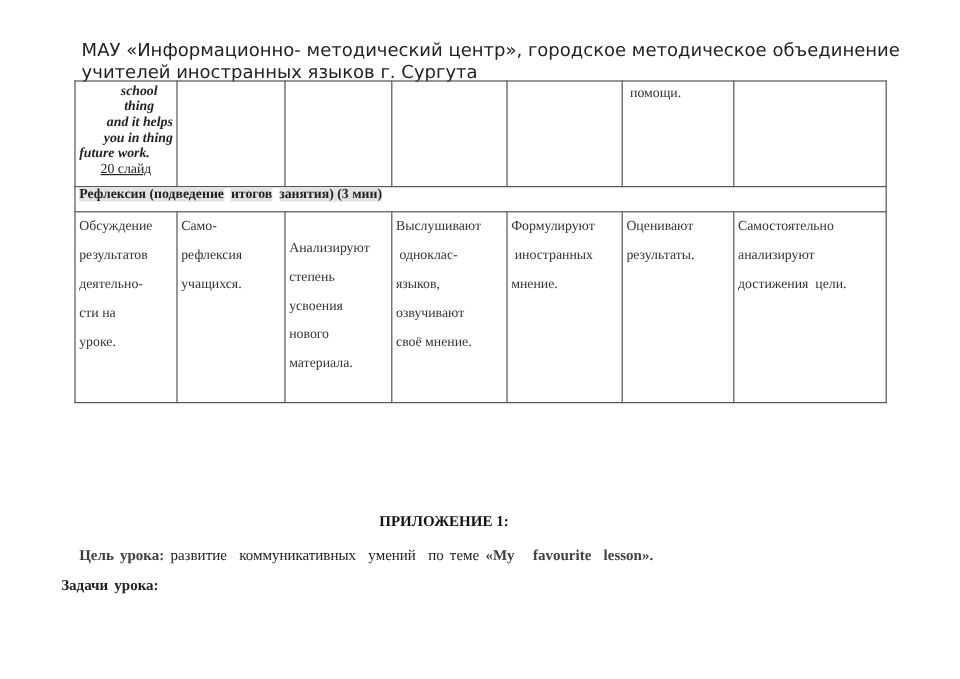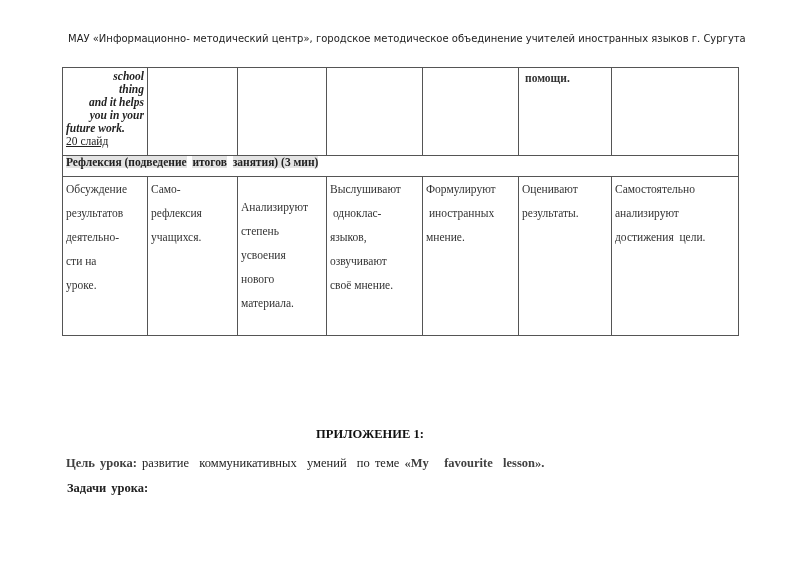--- a/index.html
+++ b/index.html
@@ -1,50 +1,50 @@
 <!DOCTYPE html>
 <html><head>
 <meta charset="utf-8">
 <style>
   html, body { margin: 0; padding: 0; background: #ffffff; }
   body { width: 800px; height: 566px; position: relative; overflow: hidden; color: #111; }
   .header {
     position: absolute; left: 0; top: 33px; width: 800px; text-align: left;
     padding-left: 68px; box-sizing: border-box;
-    font-family: "DejaVu Sans", sans-serif; font-size: 10px; color: #222;
+    font-family: "DejaVu Sans", sans-serif; font-size: 15px; color: #222;
   }
   table.lesson {
     position: absolute; left: 62px; top: 67px; width: 676px;
     border-collapse: collapse; table-layout: fixed;
     font-family: "Liberation Serif", serif; font-size: 11.5px; color: #333;
   }
   table.lesson td {
     border: 1.3px solid #555; vertical-align: top; padding: 0 3px;
   }
-  .r1 td { height: 83px; font-weight: bold; }
+  .r1 td { height: 83px; }
   .r1 .c1 { font-style: italic; font-weight: bold; color: #222; line-height: 13px; padding-top: 2px; text-align: right; }
   .r1 .c1 .line { display: block; }
-  .r1 .c1 .l1 { text-align: right; margin-left: 22px; }
+  .r1 .c1 .l1 { text-align: center; margin-left: 22px; }
   .r1 .c1 .l4 { text-align: left; }
-  .slide { font-style: normal; font-weight: normal; text-decoration: underline; display: block; text-align: left; }
+  .slide { font-style: normal; font-weight: normal; text-decoration: underline; display: block; text-align: center; }
   .r1 .c6 { padding-top: 4px; padding-left: 6px; }
   .r2 td { height: 20px; font-weight: bold; color: #222; padding-left: 4px; vertical-align: middle; margin-top: 16px; }
   .hl { background: #e3e3e3; }
   .r3 td { height: 140px; line-height: 24px; padding-top: 0px; }
   .r3 .c3 { padding-top: 18px; }
   .footer-title {
     position: absolute; left: 0; top: 427px; width: 740px; text-align: center;
     font-family: "Liberation Serif", serif; font-weight: bold; font-size: 12.5px; color: #111;
   }
   .goal {
     position: absolute; left: 66px; top: 456px;
     font-family: "Liberation Serif", serif; font-size: 12.5px; color: #222; word-spacing: 2px;
   }
   .tasks {
-    position: absolute; left: 67px; top: 481px;
+    position: absolute; left: 51px; top: 481px;
     font-family: "Liberation Serif", serif; font-size: 12.5px; font-weight: bold; color: #222; word-spacing: 2px;
   }
   b { color: #404040; }
 </style>
 </head>
 <body>
 
 <div class="header">МАУ «Информационно- методический центр», городское методическое объединение учителей иностранных языков г. Сургута</div>
 
 <table class="lesson">
@@ -55,21 +55,21 @@
       <col style="width:96px">
       <col style="width:96px">
       <col style="width:93px">
       <col style="width:127px">
   </colgroup>
   <tbody>
       <tr class="r1">
     <td class="c1">
       <span class="line l1">school  thing</span>
       <span class="line">and  it helps</span>
-      <span class="line">you  in your</span>
+      <span class="line">you  in thing</span>
       <span class="line l4">future  work.</span>
       <span class="slide">20 слайд</span>
     </td>
     <td></td>
     <td></td>
     <td></td>
     <td></td>
     <td class="c6">помощи.</td>
     <td></td>
   </tr>

